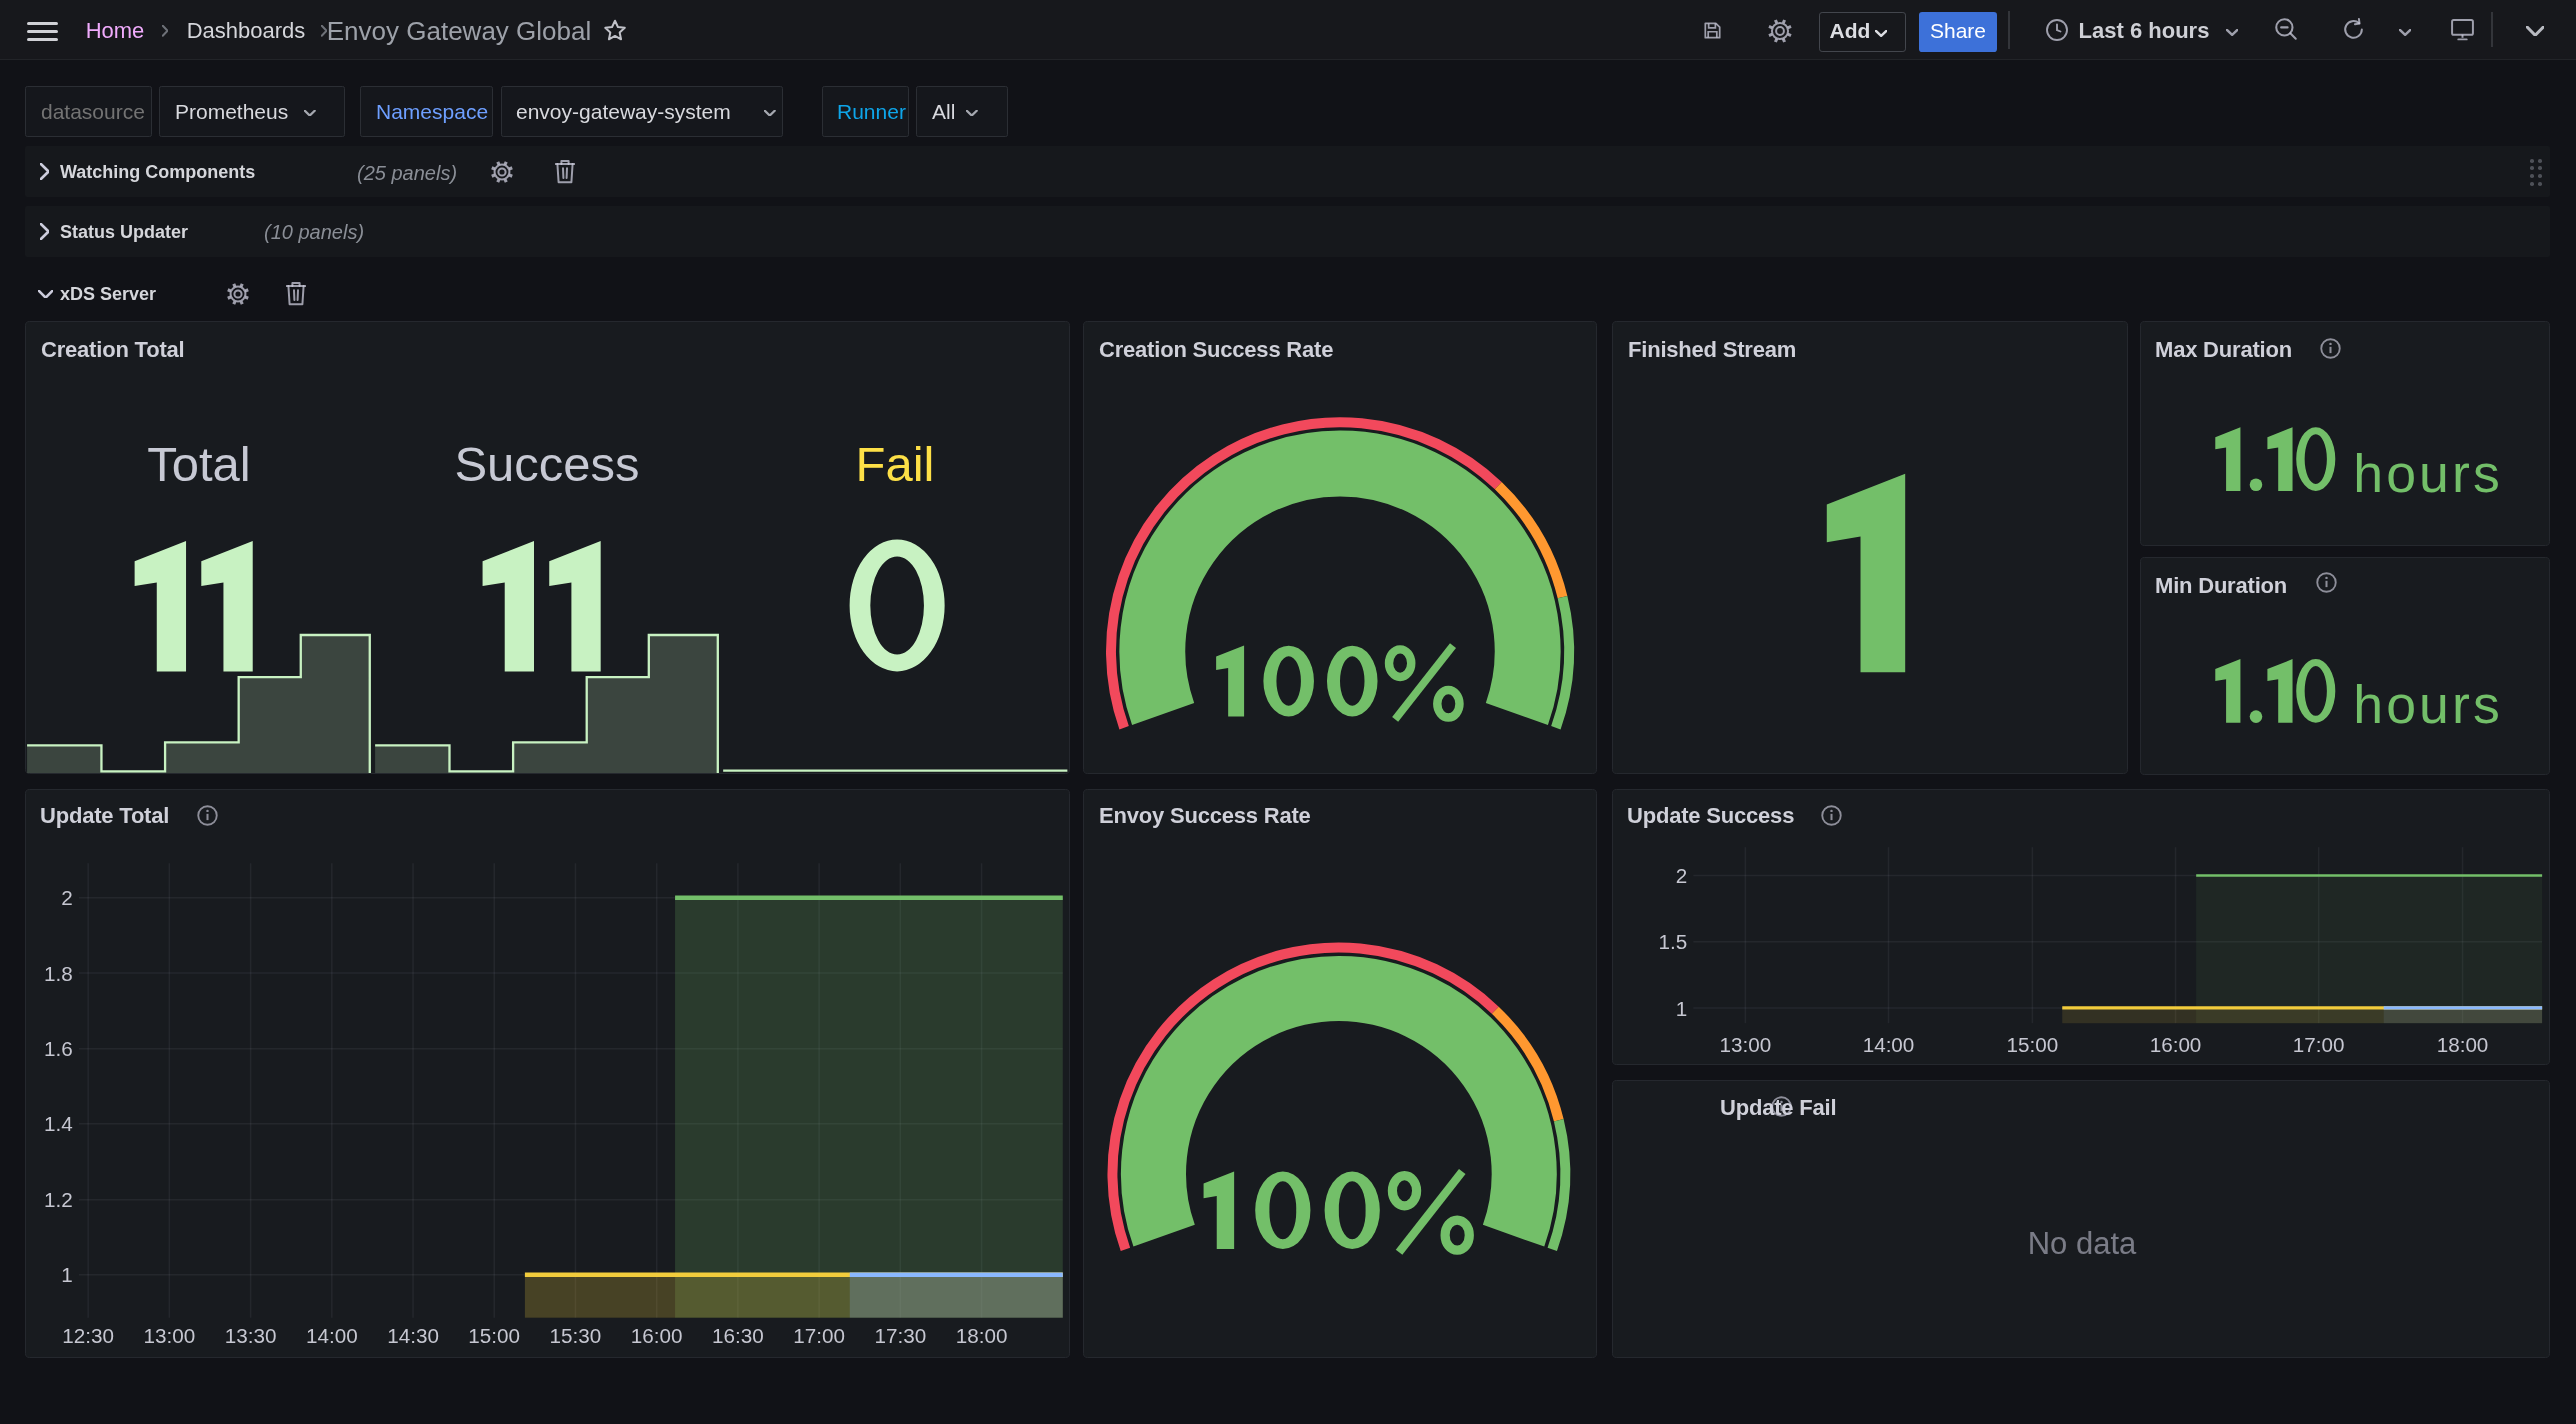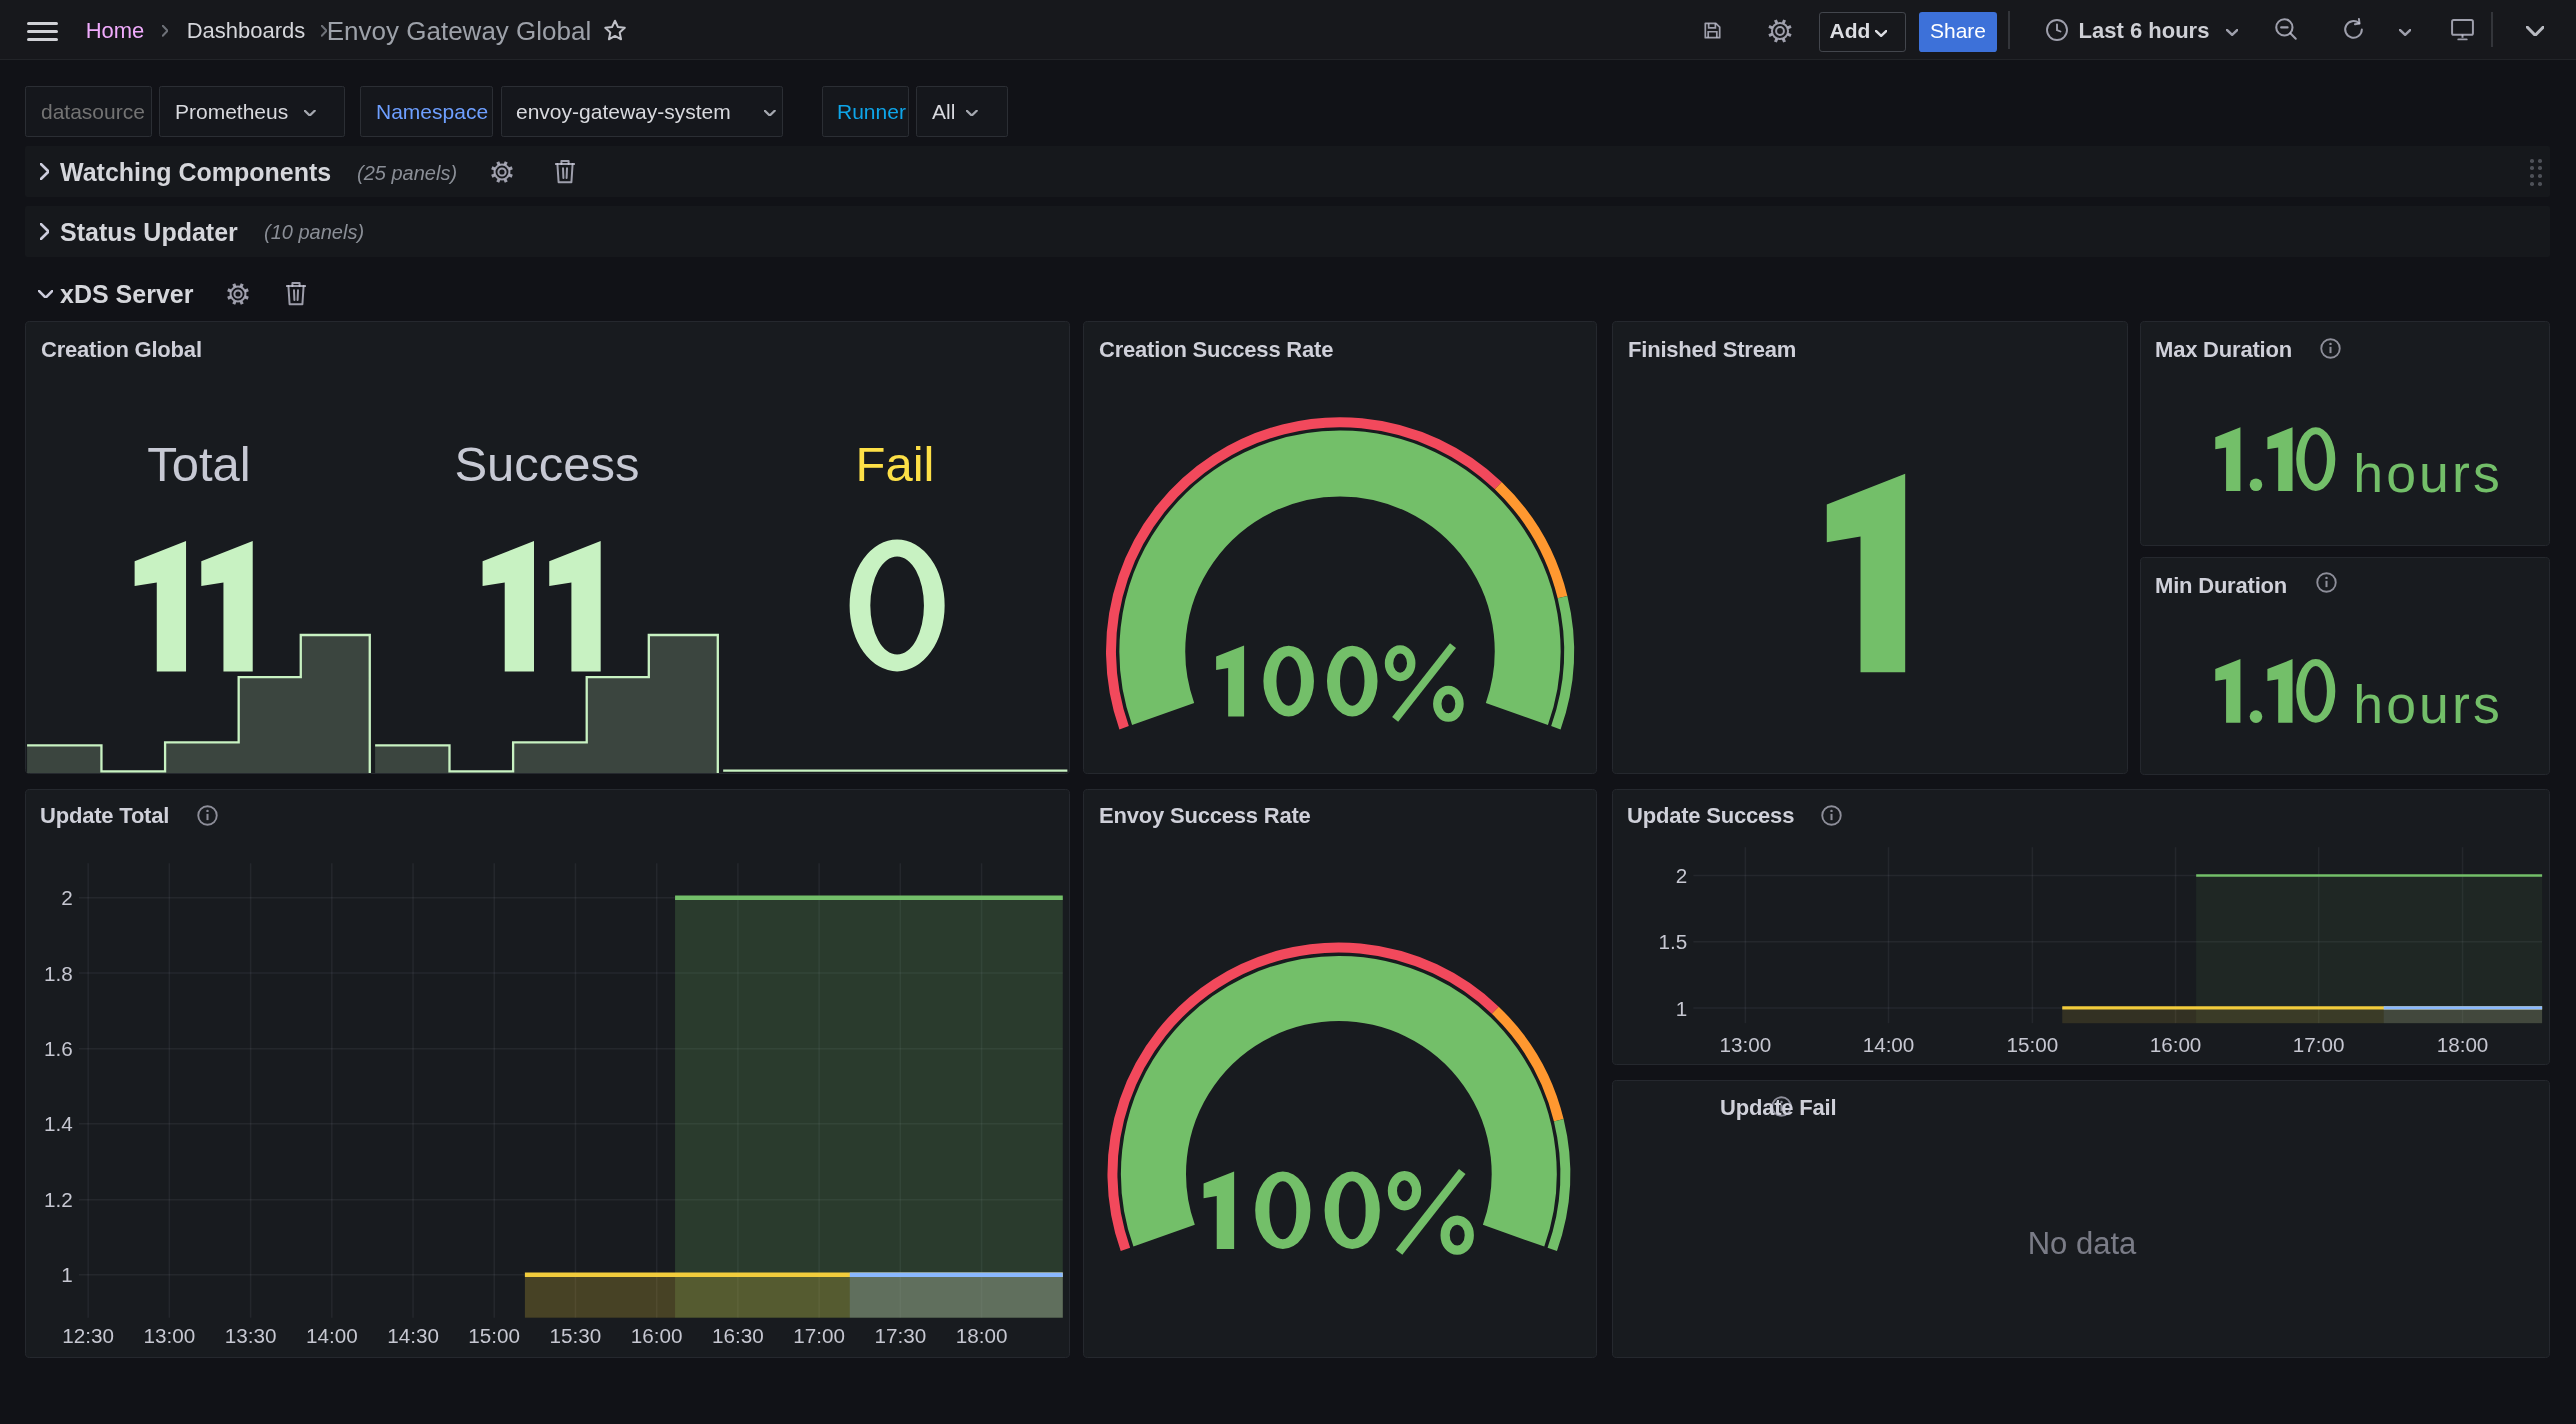--- a/index.html
+++ b/index.html
@@ -3,21 +3,21 @@
 <style>
 *{margin:0;padding:0;box-sizing:border-box}
 html,body{width:2576px;height:1424px;background:#111217;font-family:"Liberation Sans",sans-serif;overflow:hidden;position:relative}
 .abs{position:absolute}
 .panel{position:absolute;background:#181B1F;border:1.5px solid #25282E;border-radius:4.6px}
 .ptitle{position:absolute;font-size:22px;font-weight:bold;color:#CFD0D9;letter-spacing:-0.2px;white-space:nowrap}
 .vlab{position:absolute;transform:translate(-50%,-50%);white-space:nowrap}
 .box{position:absolute;background:#15171C;border:1.5px solid #2B2E34;border-radius:2.3px;top:86px;height:51px}
 .bt{position:absolute;top:50%;transform:translateY(-50%);font-size:21px;white-space:nowrap}
 .rowhdr{position:absolute;left:25px;width:2525px;height:51px;background:#16181C;border-radius:2.3px}
-.rtitle{position:absolute;left:60px;font-size:25px;font-weight:bold;color:#D5D6DB;top:50%;transform:translateY(-50%);white-space:nowrap}
+.rtitle{position:absolute;left:60px;font-size:18px;font-weight:bold;color:#D5D6DB;top:50%;transform:translateY(-50%);white-space:nowrap}
 .rcount{position:absolute;font-size:20px;font-style:italic;color:#8A8E96;top:50%;transform:translateY(-50%);white-space:nowrap}
 svg text{font-family:"Liberation Sans",sans-serif}
 </style></head><body>
 <div class="abs" style="left:0;top:0;width:2576px;height:60px;background:#17181C;border-bottom:1.5px solid #222428"></div>
 <div class="abs" style="left:27px;top:22px;width:31px;height:2.7px;background:#D0D1D6;border-radius:1.5px"></div>
 <div class="abs" style="left:27px;top:30px;width:31px;height:2.7px;background:#D0D1D6;border-radius:1.5px"></div>
 <div class="abs" style="left:27px;top:38px;width:31px;height:2.7px;background:#D0D1D6;border-radius:1.5px"></div>
 <div class="vlab" style="left:115px;top:31px;font-size:22px;color:#f0abfc">Home</div>
 <svg style="position:absolute;left:162px;top:25px" width="6.3" height="11.5" viewBox="0 0 8.25 15">
     <polyline points="1,1 7.25,7.5 1,14" stroke="#6E7178" stroke-width="2.6" fill="none" stroke-linecap="round" stroke-linejoin="round"></polyline>
@@ -177,21 +177,21 @@
   </svg>
 <div class="panel" style="left:25px;top:321px;width:1045px;height:453px"></div>
 <div class="panel" style="left:1083px;top:321px;width:514px;height:453px"></div>
 <div class="panel" style="left:1612px;top:321px;width:516px;height:453px"></div>
 <div class="panel" style="left:2140px;top:321px;width:410px;height:225px"></div>
 <div class="panel" style="left:2140px;top:557px;width:410px;height:218px"></div>
 <div class="panel" style="left:25px;top:789px;width:1045px;height:569px"></div>
 <div class="panel" style="left:1083px;top:789px;width:514px;height:569px"></div>
 <div class="panel" style="left:1612px;top:789px;width:938px;height:276px"></div>
 <div class="panel" style="left:1612px;top:1080px;width:938px;height:278px"></div>
-<div class="ptitle" style="left:41px;top:337px">Creation Global</div>
+<div class="ptitle" style="left:41px;top:337px">Creation Total</div>
 <div class="vlab" style="left:199px;top:464px;font-size:49px;color:#C7C9D4">Total</div>
 <div class="vlab" style="left:547px;top:464px;font-size:49px;color:#C7C9D4">Success</div>
 <div class="vlab" style="left:895px;top:464px;font-size:49px;color:#fde047">Fail</div>
 <svg class="abs" style="left:0;top:0" width="2576" height="1424" viewBox="0 0 3360 1858">
     <path d="M 242.2 706.0 L 242.2 876.0 L 204.0 876.0 L 204.0 759.9 L 175.1 764.6 L 175.1 732.4 Z" fill="#C8F2C2"></path>
     <path d="M 329.2 706.0 L 329.2 876.0 L 291.0 876.0 L 291.0 759.9 L 262.1 764.6 L 262.1 732.4 Z" fill="#C8F2C2"></path>
     <path d="M 696.2 706.0 L 696.2 876.0 L 658.0 876.0 L 658.0 759.9 L 629.1 764.6 L 629.1 732.4 Z" fill="#C8F2C2"></path>
     <path d="M 783.2 706.0 L 783.2 876.0 L 745.0 876.0 L 745.0 759.9 L 716.1 764.6 L 716.1 732.4 Z" fill="#C8F2C2"></path>
     <path fill-rule="evenodd" fill="#C8F2C2" d="M 1108.0 790.0 a 62.0 86.0 0 1 0 124.0 0 a 62.0 86.0 0 1 0 -124.0 0 Z M 1135.0 790.0 a 35.0 64.0 0 1 0 70.0 0 a 35.0 64.0 0 1 0 -70.0 0 Z"></path>
     <path d="M 2485.3 618.0 L 2485.3 877.0 L 2427.0 877.0 L 2427.0 700.1 L 2383.0 707.4 L 2383.0 658.1 Z" fill="#73BF69"></path>

